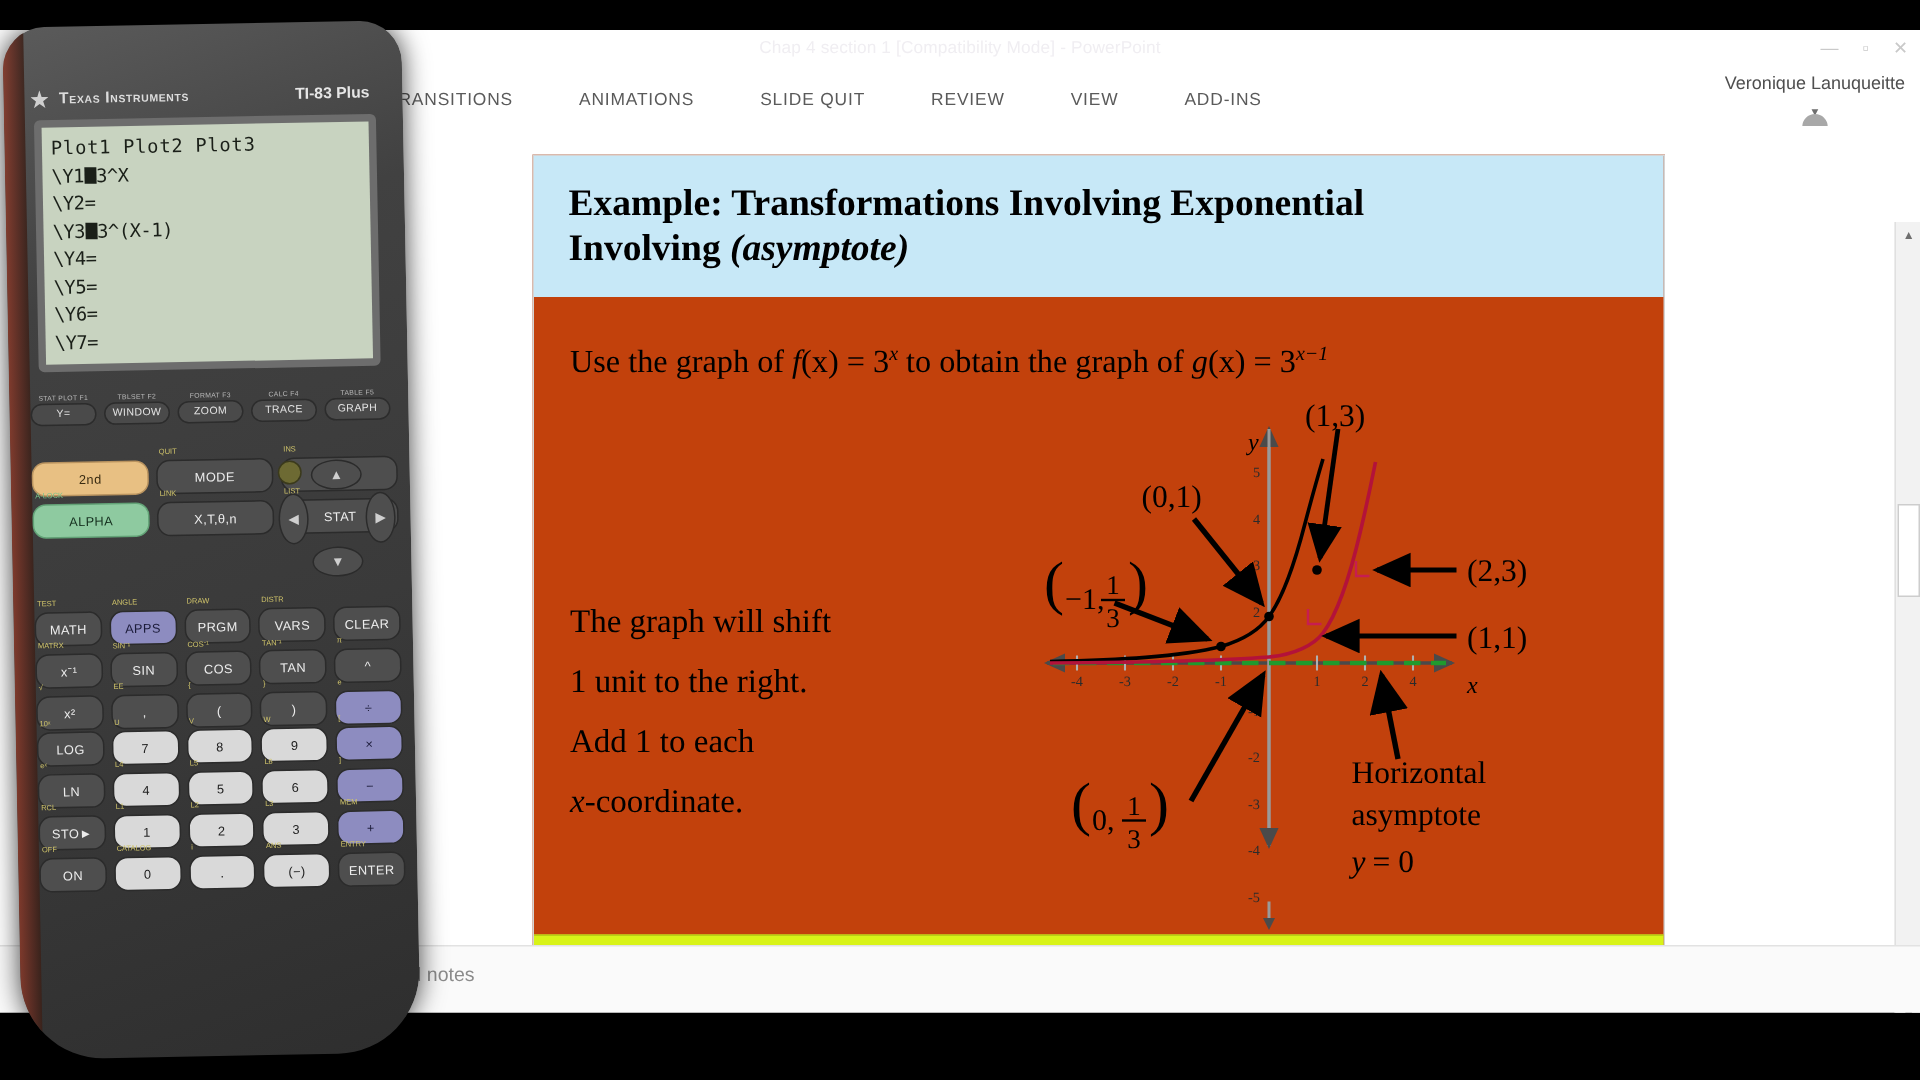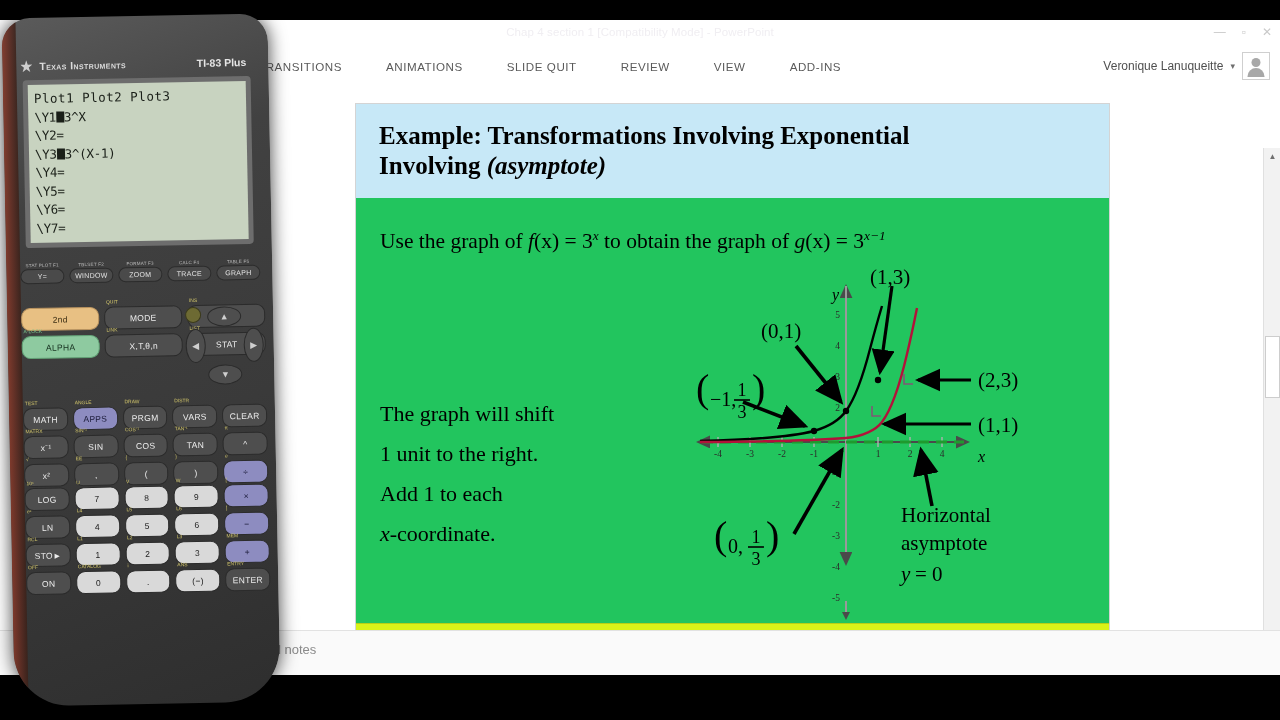--- a/index.html
+++ b/index.html
@@ -38,21 +38,21 @@
     display: flex; align-items: center; gap: 0;
   }
   .tab {
     font-size: 11.6px; color: #5a5a5a; letter-spacing: .55px;
     padding: 0 22px; white-space: nowrap; cursor: pointer;
   }
   .tab:first-child { padding-left: 10px; }
 
   .account {
     position: absolute; right: 10px; top: 0; height: 36px;
-    display: flex; align-items: center; gap: 7px;
+    display: flex; align-items: center; gap: 7px; flex-direction: column;
   }
   .account-name { font-size: 12px; color: #4f4f4f; white-space: nowrap; }
   .account-caret { font-size: 9px; color: #6e6e6e; }
   .avatar {
     width: 28px; height: 28px; border: 1px solid #cfcfcf; background: #fff;
     position: relative;
   }
   .avatar::before {
     content:""; position:absolute; left:50%; top:5px; transform:translateX(-50%);
     width:9px; height:9px; border-radius:50%; background:#a8a8a8;
@@ -64,21 +64,21 @@
 
   
   .editor {
     position: absolute; left: 0; top: 64px; width: 1280px; height: 591px;
     background: #ffffff;
   }
 
   
   .slide {
     position: absolute; left: 355px; top: 19px; width: 755px; height: 566px;
-    background: #22c55e; border: 1px solid #d4d4d4;
+    background: #c2410c; border: 1px solid #d4d4d4;
   }
   .slide-title-band {
     position: absolute; left: 0; top: 0; width: 100%; height: 94px;
     background: #c7e8f7;
   }
   .slide-title {
     position: absolute; left: 23px; top: 17px; width: 700px;
     font-family: "Liberation Serif", serif; font-weight: bold;
     font-size: 25px; line-height: 30px; color: #000;
   }

